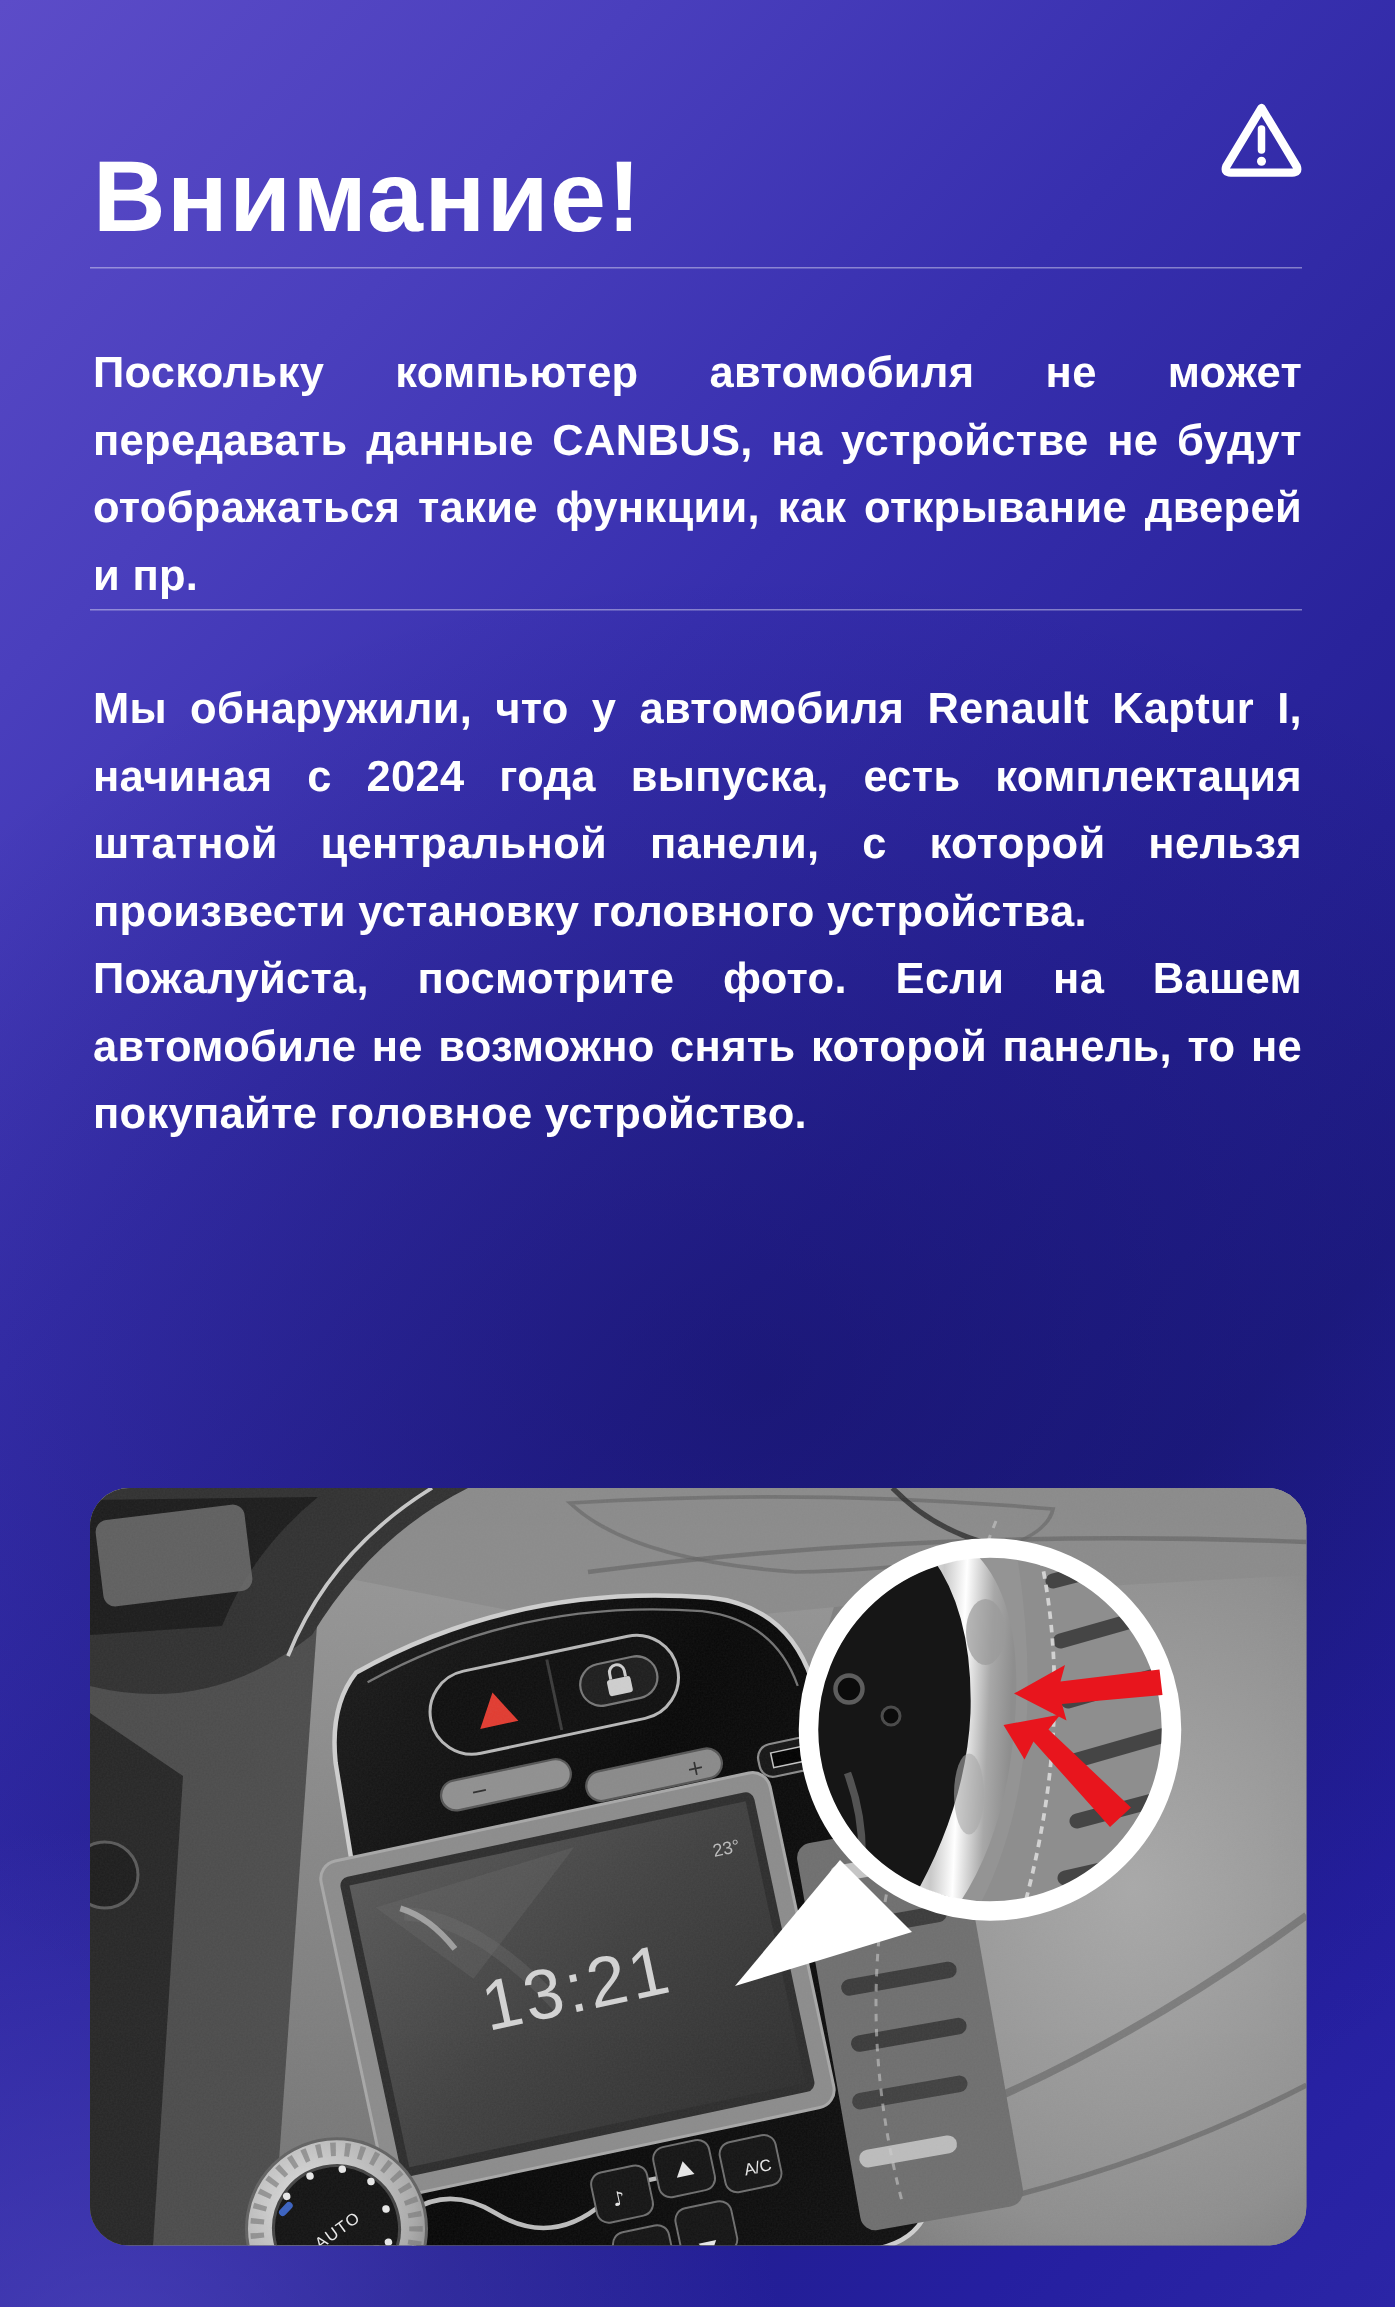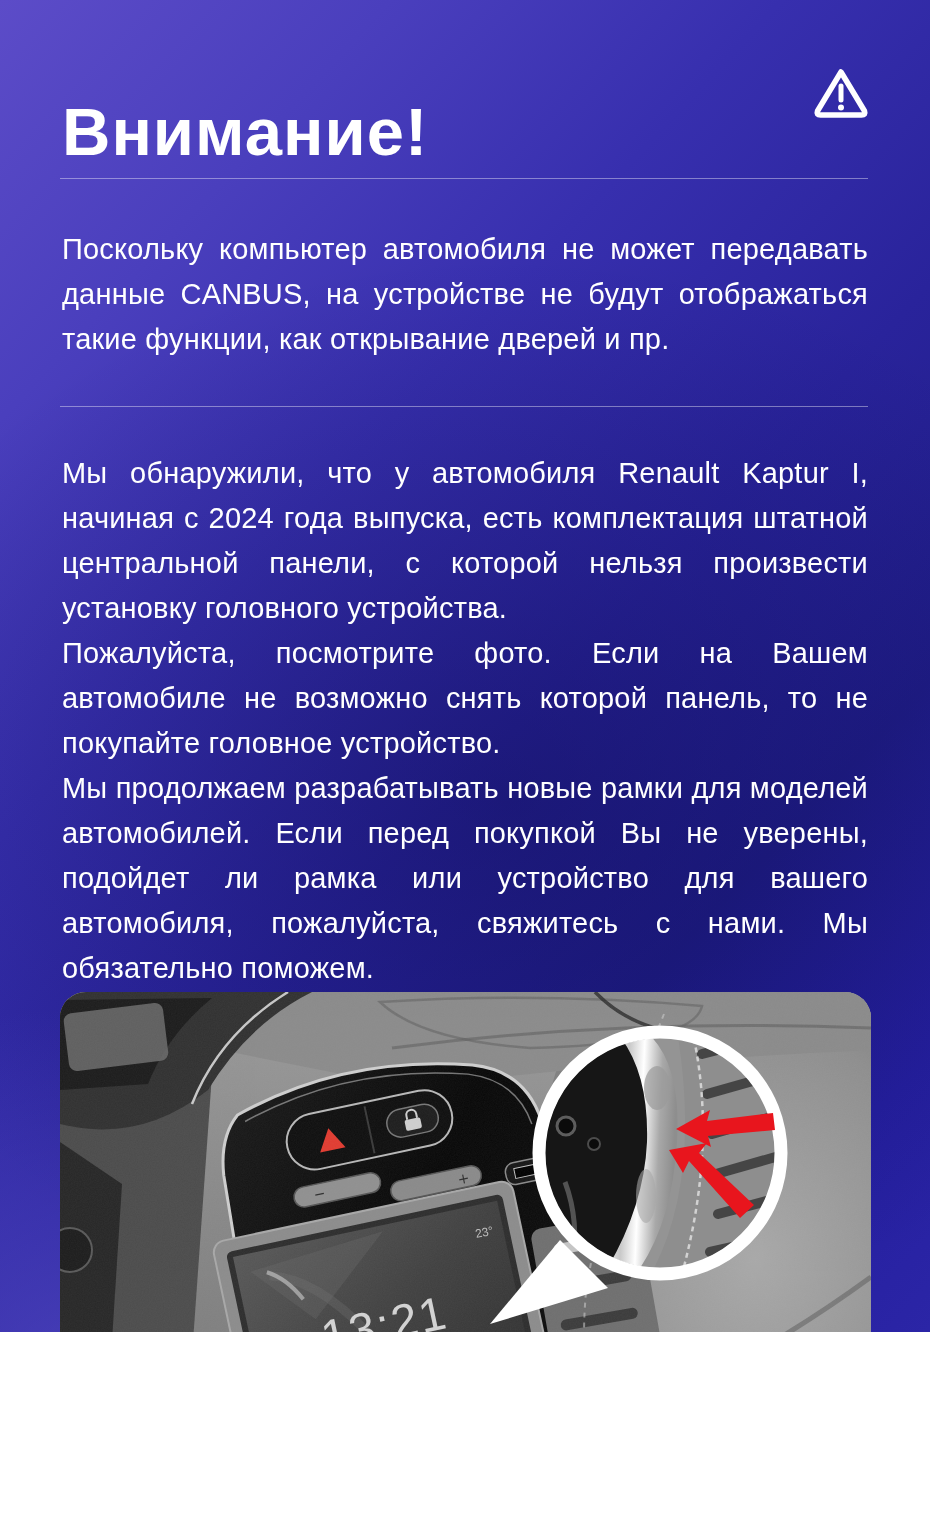--- a/index.html
+++ b/index.html
@@ -1,18 +1,18 @@
 <!DOCTYPE html>
 <html><head>
 <meta charset="utf-8">
 <style>
   html,body{margin:0;padding:0;}
   .page{
     position:relative;
-    width:930px;height:1332px;
+    width:930px;height:1538px;
     overflow:hidden;
     font-family:"Liberation Sans","DejaVu Sans",sans-serif;
     background:
       radial-gradient(ellipse 640px 500px at 8% 102%, rgba(100,88,215,0.50), rgba(100,88,215,0) 70%),
       radial-gradient(ellipse 980px 760px at 55% 60%, rgba(8,8,70,0.38), rgba(8,8,70,0) 72%),
       linear-gradient(133deg,#5c4cc8 0%,#4a3fbd 18%,#372fae 36%,#29239b 55%,#201d89 72%,#251fa0 88%,#2b25a6 100%);
   }
   .title{
     position:absolute;left:62px;top:50px;
     font-size:67px;font-weight:bold;color:#ffffff;
@@ -21,21 +21,21 @@
   .warn-icon{position:absolute;left:812px;top:66px;width:58px;height:54px;}
   .divider{
     position:absolute;left:60px;width:808px;height:1px;
     background:rgba(255,255,255,0.40);
   }
   .d1{top:178px;}
   .d2{top:406px;}
   .para{
     position:absolute;left:62px;width:806px;
     color:#ffffff;font-size:29px;line-height:45px;
-    text-align:justify;letter-spacing:0.2px;
+    text-align:justify;letter-spacing:0.2px;font-weight:bold;
   }
   .para p{margin:0;}
   .p1{top:227px;}
   .block2{top:451px;}
   .photo{
     position:absolute;left:60px;top:992px;width:811px;height:505px;
     border-radius:26px;overflow:hidden;background:#8a8a8a;
   }
   .photo svg{display:block;}
 </style>
@@ -56,21 +56,20 @@
 
   <div class="para p1">
     <p>Поскольку компьютер автомобиля не может передавать данные CANBUS, на устройстве не будут отображаться такие функции, как открывание дверей и пр.</p>
   </div>
 
   <div class="divider d2"></div>
 
   <div class="para block2">
     <p>Мы обнаружили, что у автомобиля Renault Kaptur I, начиная с 2024 года выпуска, есть комплектация штатной центральной панели, с которой нельзя произвести установку головного устройства.</p>
     <p>Пожалуйста, посмотрите фото. Если на Вашем автомобиле не возможно снять которой панель, то не покупайте головное устройство.</p>
-    <p>Мы продолжаем разрабатывать новые рамки для моделей автомобилей. Если перед покупкой Вы не уверены, подойдет ли рамка или устройство для вашего автомобиля, пожалуйста, свяжитесь с нами. Мы обязательно поможем.</p>
   </div>
 
   <div class="photo">
     <svg width="811" height="505" viewBox="0 0 811 505">
       <defs>
         <linearGradient id="dashV" x1="0" y1="0" x2="0" y2="1">
           <stop offset="0" stop-color="#9a9a9a"></stop>
             <stop offset="0.5" stop-color="#868686"></stop>
             <stop offset="1" stop-color="#747474"></stop>
         </linearGradient>

